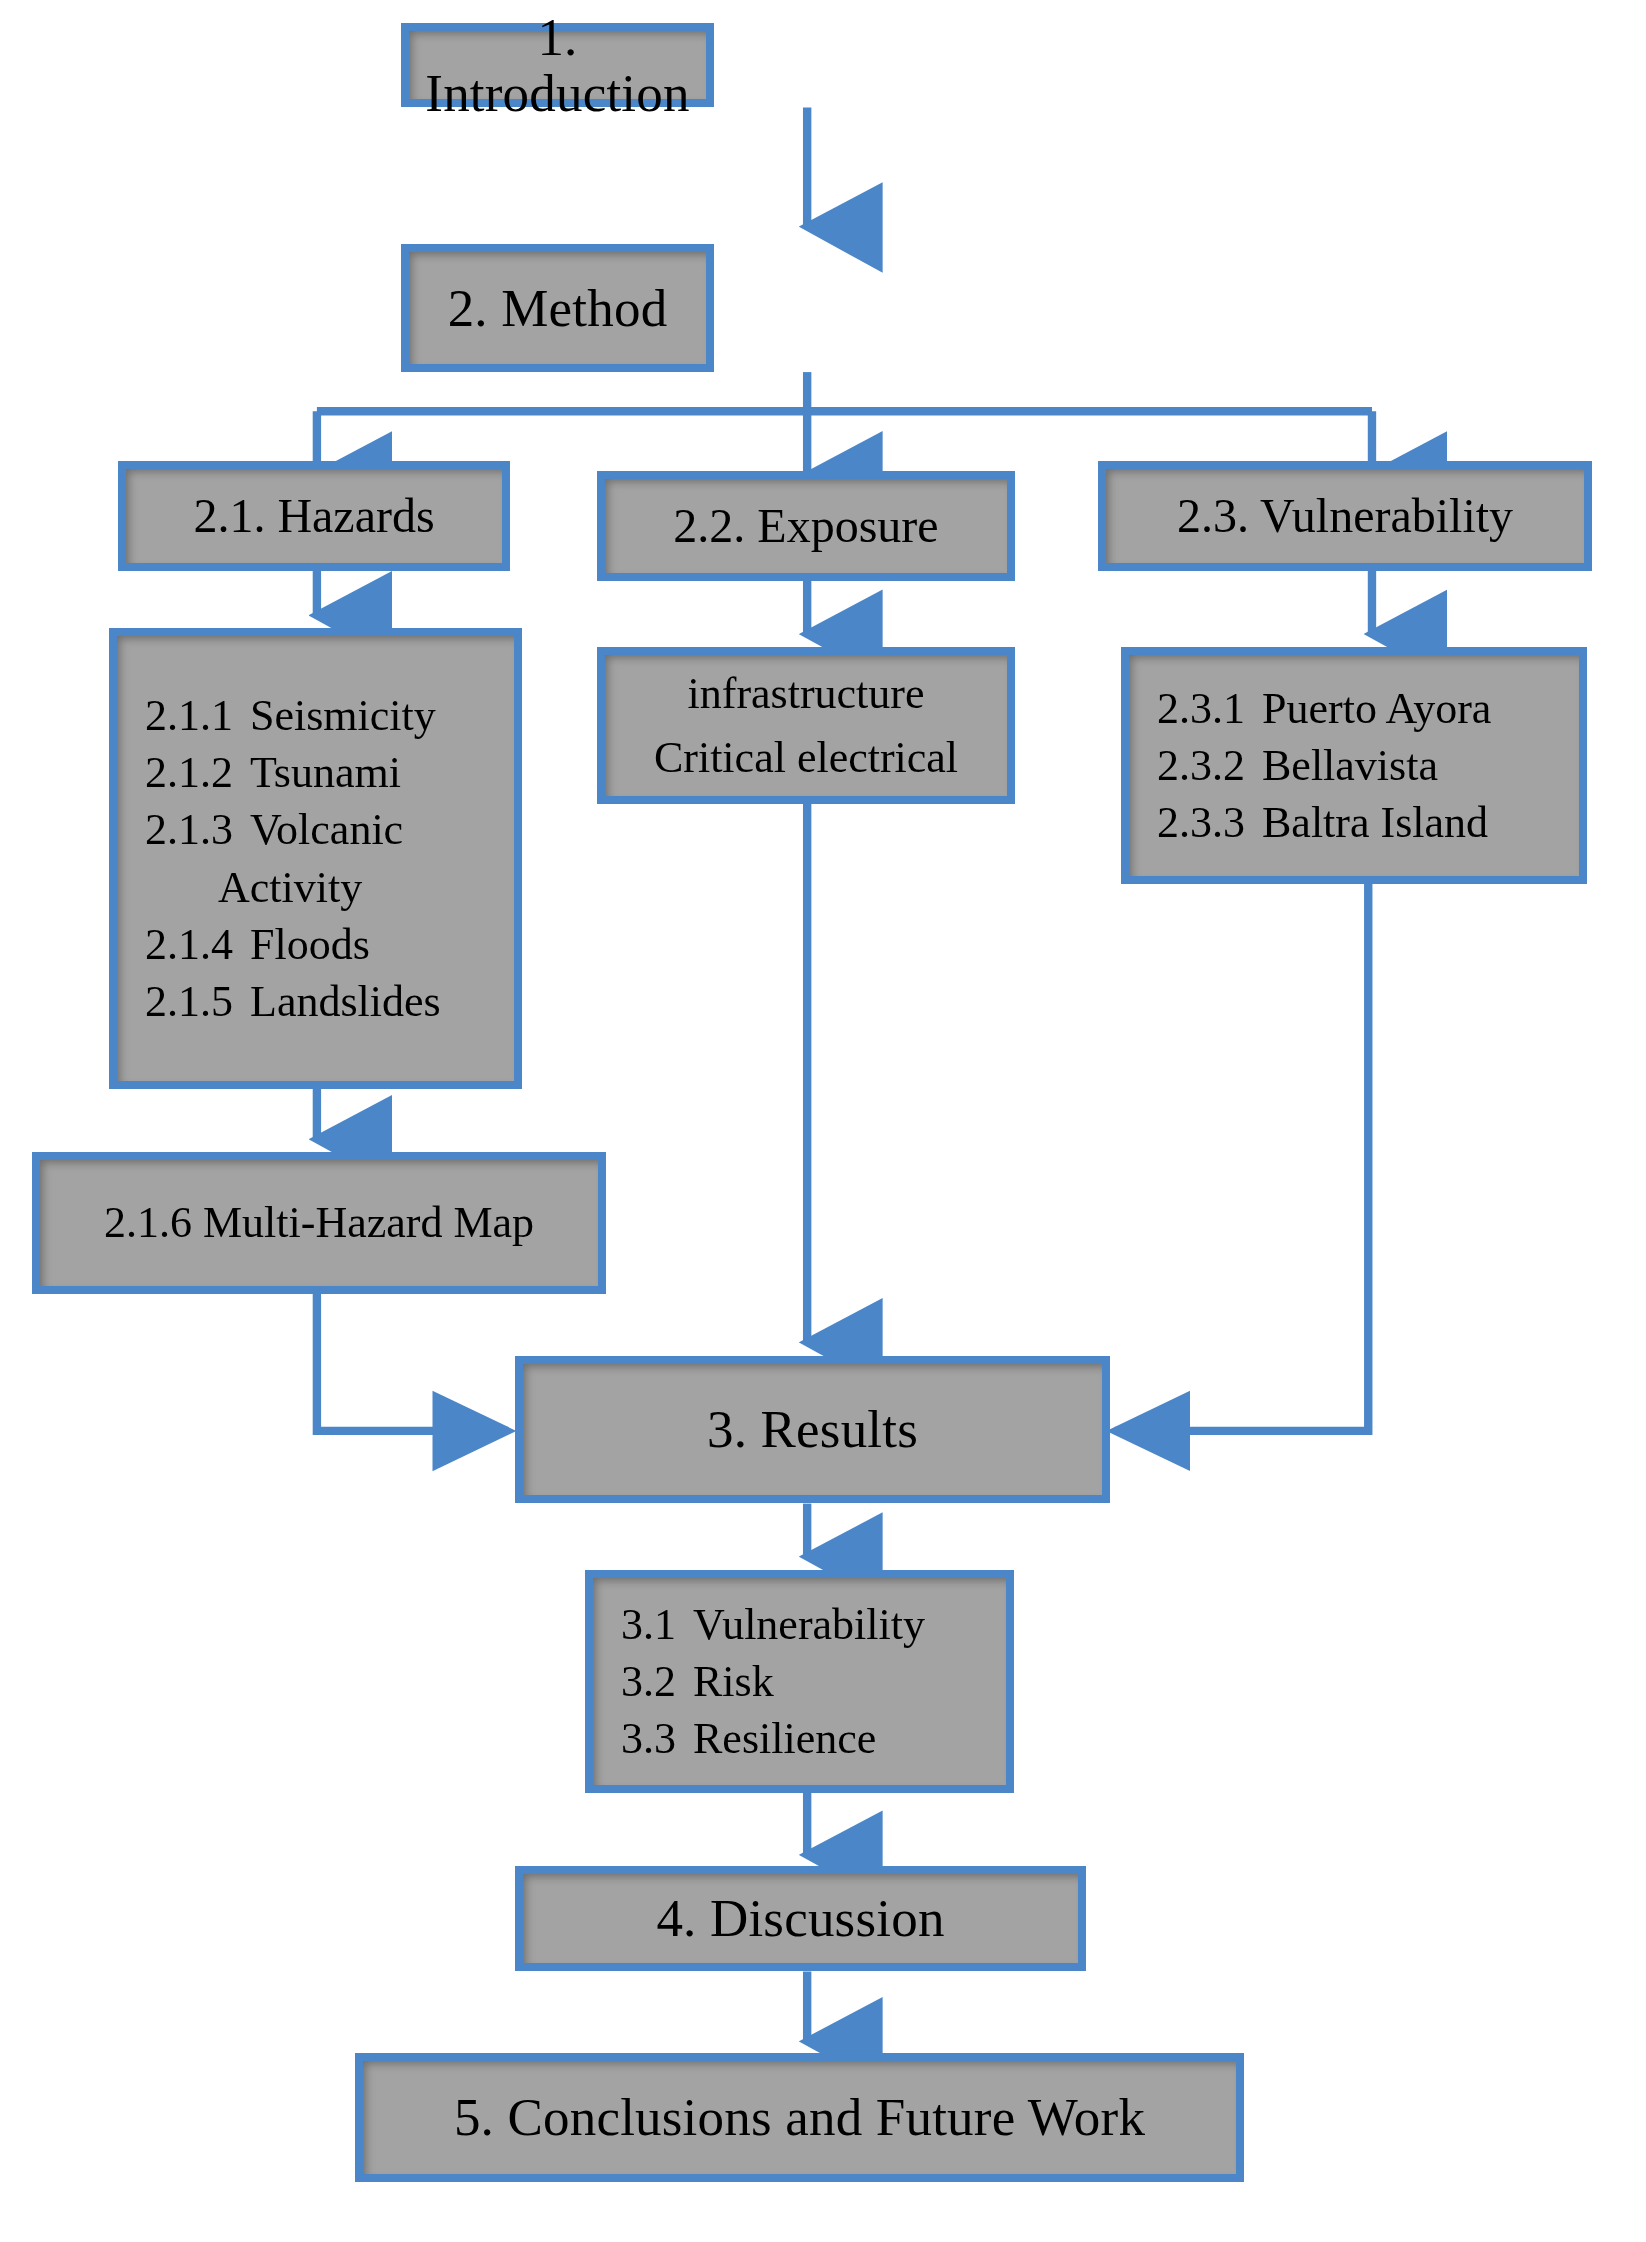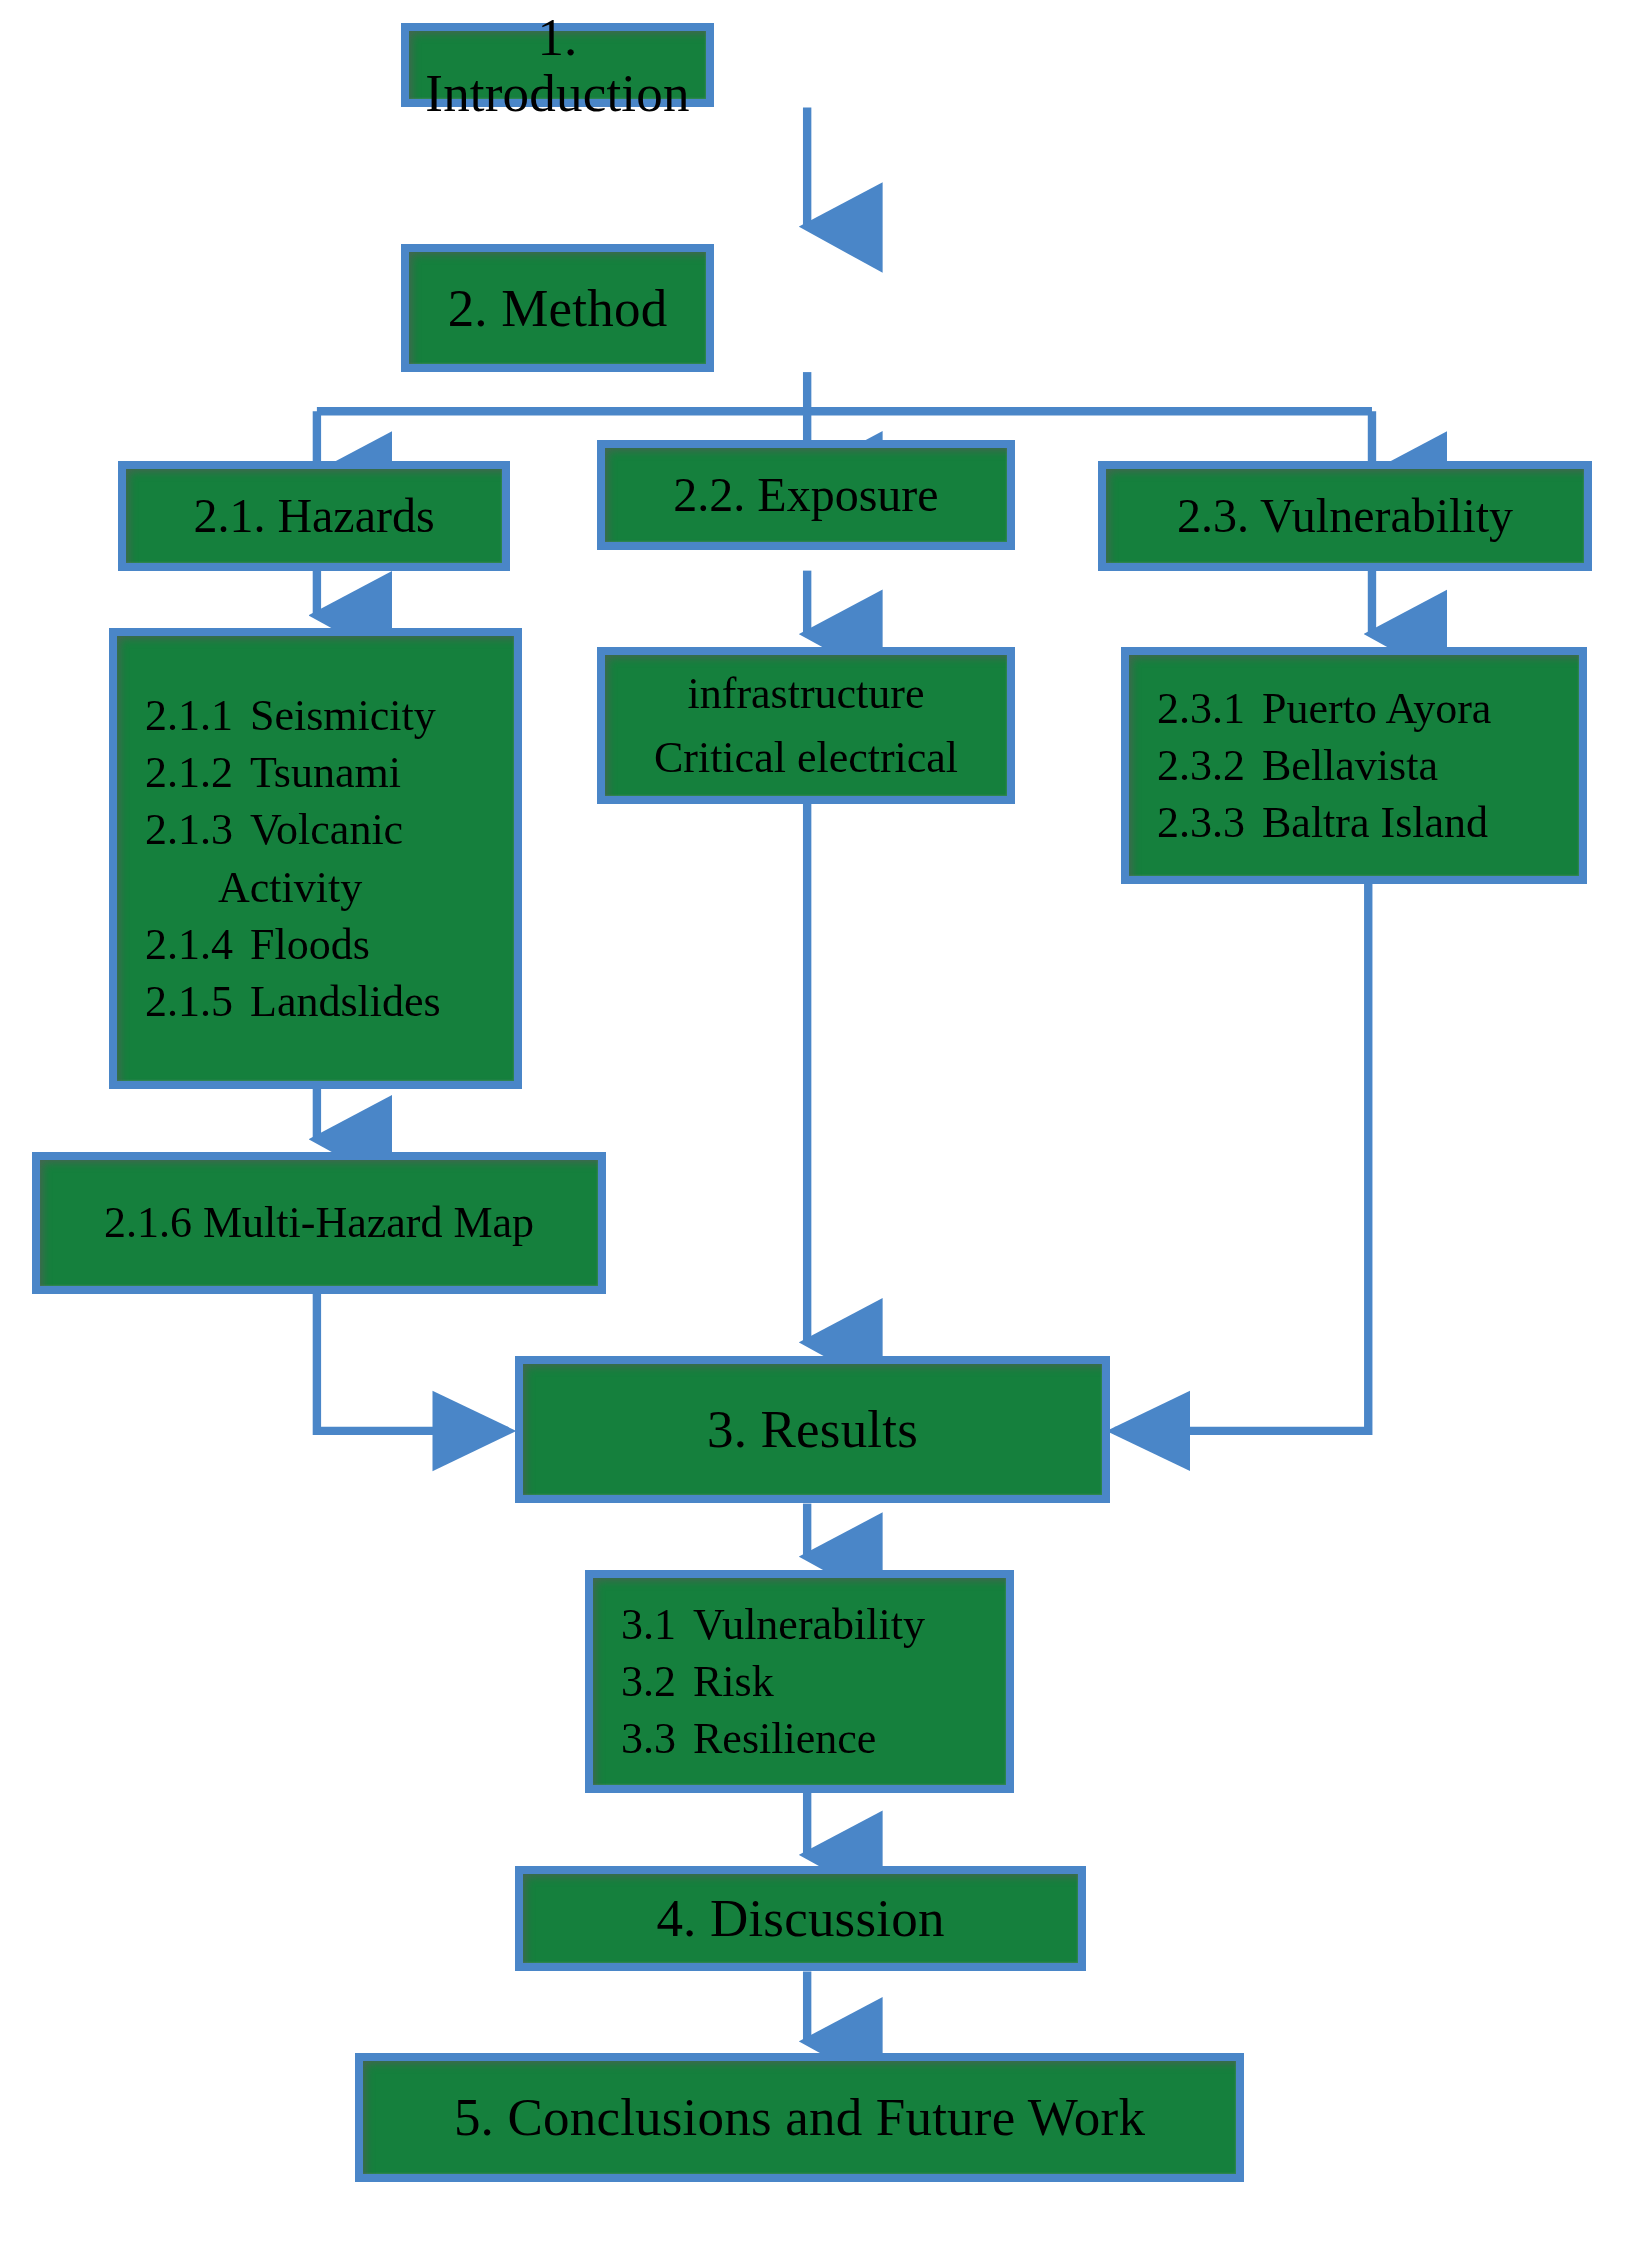--- a/index.html
+++ b/index.html
@@ -25,21 +25,21 @@
     top: 0;
     width: 1646px;
     height: 2242px;
     z-index: 1;
   }
   .node {
     position: absolute;
     z-index: 2;
     box-sizing: border-box;
     border: 8.4px solid #4A86C8;
-    background: #15803d;
+    background: #a3a3a3;
     display: flex;
     align-items: center;
     justify-content: center;
     color: #000000;
     
     box-shadow: inset 6.5px 6.5px 8.4px -3.7px rgba(90,90,90,0.70),
                 inset -0.9px -0.9px 1.9px 0 rgba(150,150,150,0.25);
   }
   .node .inner {
     width: 100%;
@@ -123,21 +123,21 @@
   </div>
 
   <div class="node" style="left:401px; top:244px; width:313px; height:128px;">
     <span class="inner t-xl">2.  Method</span>
   </div>
 
   <div class="node" style="left:118px; top:461px; width:392px; height:110px;">
     <span class="inner t-lg">2.1. Hazards</span>
   </div>
 
-  <div class="node" style="left:597px; top:440px; width:418px; height:110px;">
+  <div class="node" style="left:597px; top:471px; width:418px; height:110px;">
     <span class="inner t-lg">2.2. Exposure</span>
   </div>
 
   <div class="node" style="left:1098px; top:461px; width:494px; height:110px;">
     <span class="inner t-lg">2.3.  Vulnerability</span>
   </div>
 
   <div class="node list" style="left:109px; top:628px; width:413px; height:461px;">
     <div class="inner t-md">
       <div class="row">

